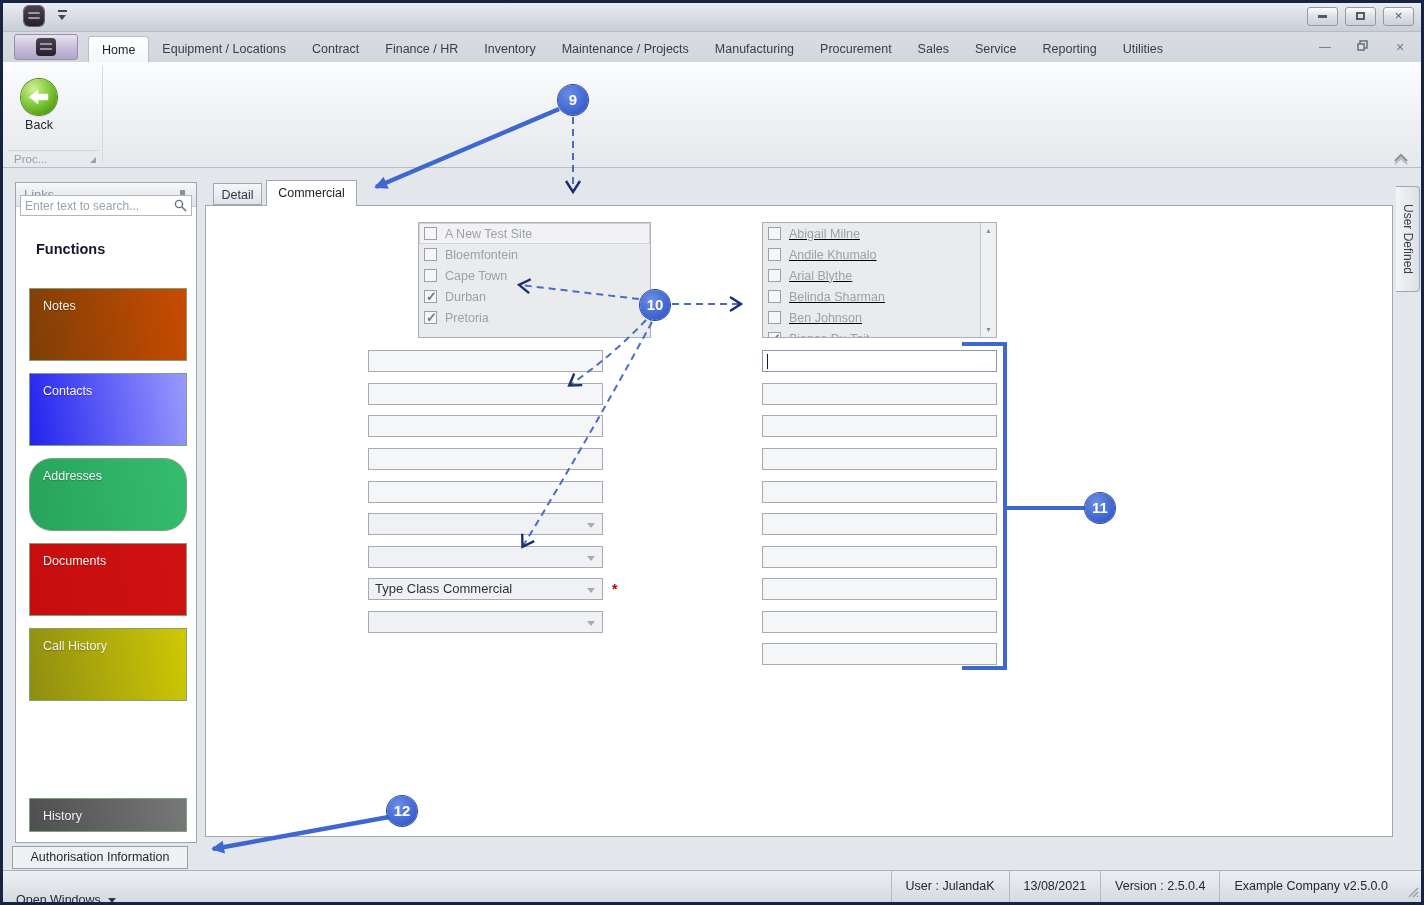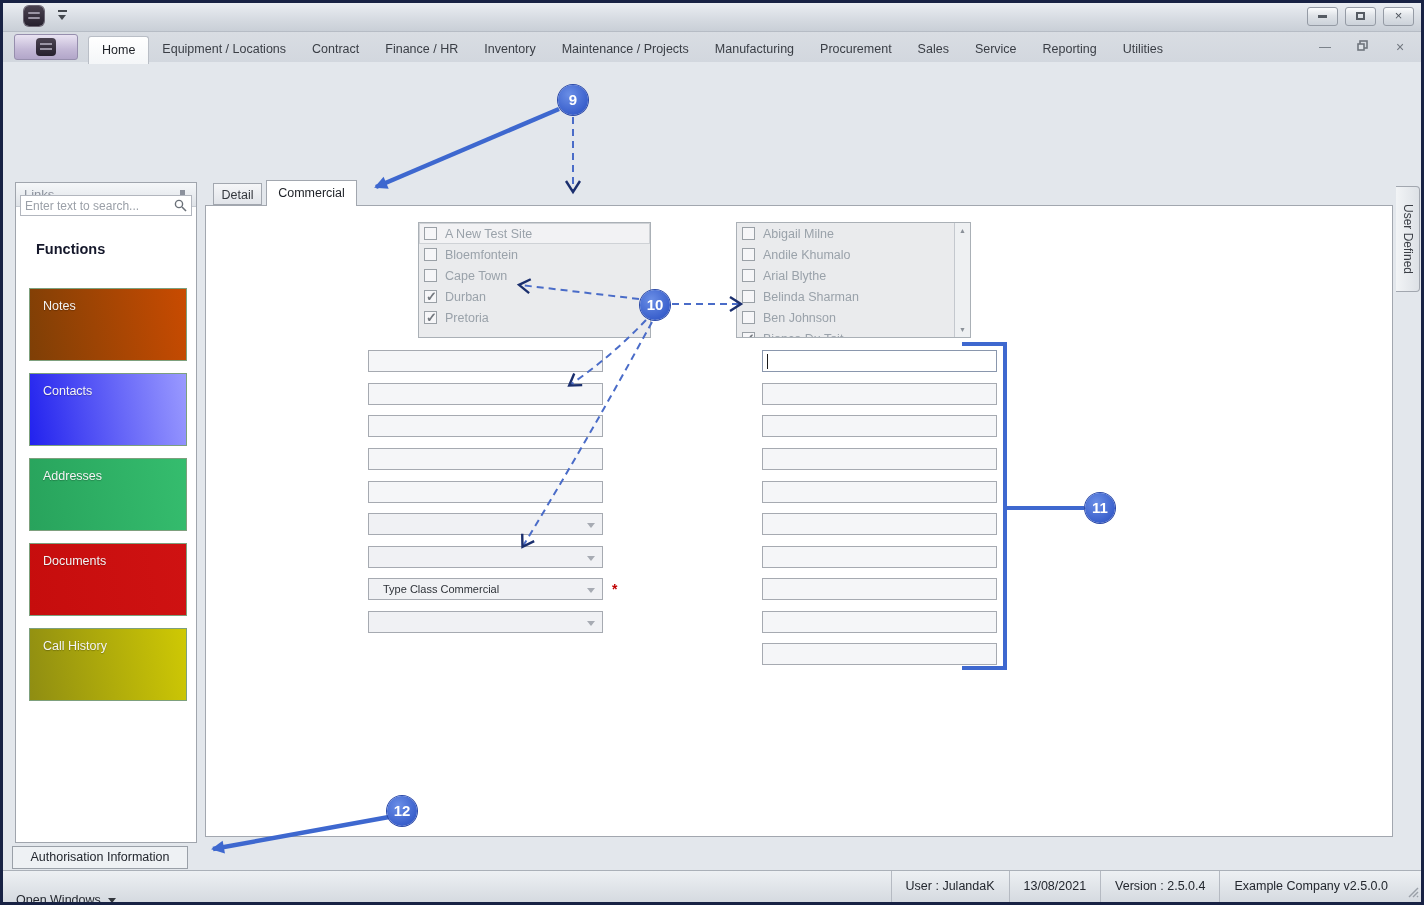--- a/index.html
+++ b/index.html
@@ -69,21 +69,21 @@
   .ctab{position:absolute;height:22px;line-height:22px;text-align:center;font-size:12.5px;color:#33373d;
     background:linear-gradient(#f5f6f8,#e1e4e9);border:1px solid #a2a7af;cursor:pointer;}
   .ctab.active{background:#ffffff;border-bottom:none;height:26px;color:#1d2026;z-index:6;line-height:24px;}
   .panel{position:absolute;left:205px;top:205px;width:1188px;height:632px;background:#ffffff;border:1px solid #a2a7af;z-index:4;}
 
   .flabel{position:absolute;height:22px;line-height:22px;text-align:right;font-size:13px;font-weight:bold;color:#121226;white-space:nowrap;}
   .tinput{position:absolute;width:235px;height:22px;background:#f5f6f8;border:1px solid #a6aab1;z-index:5;}
   .tinput.focus{background:#ffffff;border-color:#8a97ad;}
   .caret-line{position:absolute;left:4px;top:3px;width:1px;height:15px;background:#1a1a1a;}
   .dsel{position:absolute;width:235px;height:22px;background:#f0f1f4;border:1px solid #a6aab1;z-index:5;
-    font-size:11px;color:#2e3238;line-height:20px;padding-left:14px;}
+    font-size:13px;color:#2e3238;line-height:20px;padding-left:6px;}
   .dsel::after{content:"";position:absolute;right:7px;top:9px;border-left:4px solid transparent;
     border-right:4px solid transparent;border-top:5px solid #a7abb3;}
   .req{position:absolute;font-size:14px;font-weight:bold;color:#c00000;z-index:6;}
 
   .listbox{position:absolute;width:233px;height:116px;background:#eaebed;border:1px solid #aab0b6;overflow:hidden;z-index:5;}
   .li{height:21px;display:flex;align-items:center;padding-left:5px;}
   .li.first{background:#f2f2f4;outline:1px solid #cfd2d6;outline-offset:-1px;}
   .cb{width:13px;height:13px;background:#f6f6f8;border:1px solid #9aa0a6;margin-right:8px;position:relative;flex:0 0 13px;}
   .cb.checked::after{content:"✓";position:absolute;left:1px;top:-2px;font-size:13px;color:#74797f;font-weight:bold;}
   .lt{font-size:12.5px;color:#9aa2aa;white-space:nowrap;}
@@ -156,43 +156,61 @@
     <div class="ribctl" style="left:1313px;">—</div>
     <div class="ribctl" style="left:1350px;">
       <svg width="11" height="11">
           <rect x="3" y="1" width="7" height="7" fill="none" stroke="#70767e" stroke-width="1.6"></rect>
           <rect x="1" y="4" width="6" height="6" fill="#dfe3e8" stroke="#70767e" stroke-width="1.6"></rect>
         </svg>
     </div>
     <div class="ribctl" style="left:1388px;font-size:14px;">×</div>
   </div>
 
+  <div class="ribbon">
+    <div class="backbtn">
+      <svg width="20" height="16" style="position:absolute;left:8px;top:10px;">
+        <path d="M0,8 L9,1 L9,5 L19,5 L19,11 L9,11 L9,15 Z" fill="#ffffff" stroke="#e8f4d8" stroke-width="0.5"></path>
+      </svg>
+    </div>
+    <div class="backlabel">Back</div>
+    <div class="ribgroup">
+      <span>Proc...</span>
+      <span class="launcher"></span>
+    </div>
+    <div class="vdiv"></div>
+    <svg width="18" height="14" style="position:absolute;left:1392px;top:90px;cursor:pointer;">
+      <path d="M3,9 L9,3 L15,9" fill="none" stroke="#8a9098" stroke-width="2"></path>
+      <path d="M3,12 L9,6 L15,12" fill="none" stroke="#b8bdc4" stroke-width="2"></path>
+    </svg>
+  </div>
 
   <div class="sidebar">
     <div class="sbhead">
       <span>Links</span>
       <svg width="11" height="13" style="position:absolute;right:8px;top:6px;">
         <rect x="3" y="1" width="5" height="6" fill="#8b919c"></rect>
           <rect x="1" y="6" width="9" height="2" fill="#8b919c"></rect>
           <rect x="5" y="8" width="1.6" height="5" fill="#8b919c"></rect>
       </svg>
     </div>
     <div class="searchbox">
       <input placeholder="Enter text to search..." style="">
       <svg width="13" height="13" style="position:absolute;right:4px;top:3px;">
         <circle cx="5" cy="5" r="3.6" fill="none" stroke="#6a7078" stroke-width="1.4"></circle>
           <line x1="8" y1="8" x2="12" y2="12" stroke="#6a7078" stroke-width="1.6"></line>
       </svg>
     </div>
     <div class="funchead">Functions</div>
     <div class="funcbtn" style="top: 105px; background: linear-gradient(80deg, rgb(126, 63, 6), rgb(201, 75, 1));"><span>Notes</span></div>
     <div class="funcbtn" style="top: 190px; background: linear-gradient(80deg, rgb(34, 34, 238), rgb(154, 154, 255));"><span>Contacts</span></div>
-    <div class="funcbtn" style="top: 275px; background: linear-gradient(80deg, rgb(40, 163, 92), rgb(53, 189, 110));"><span>Addresses</span></div>
+    <div class="funcbtn" style="top: 275px; background: linear-gradient(80deg, rgb(40, 163, 92), rgb(53, 189, 110)); border-radius: 23px;"><span>Addresses</span></div>
     <div class="funcbtn" style="top: 445px; background: linear-gradient(80deg, rgb(143, 141, 18), rgb(207, 201, 4));"><span>Call History</span></div>
     <div class="funcbtn" style="top: 360px; background: linear-gradient(80deg, rgb(198, 13, 13), rgb(207, 18, 18));"><span>Documents</span></div>
+    <div class="funcbtn" style="top: 615px; height: 34px; background: linear-gradient(80deg, rgb(79, 79, 79), rgb(120, 120, 120));"><span>History</span></div>
   </div>
 
   <div class="ctab" style="left:213px;top:183px;width:49px;">Detail</div>
   <div class="ctab active" style="left:266px;top:180px;width:91px;">Commercial</div>
   <div class="panel"></div>
 
   <div class="flabel" style="left:205px;top:222px;width:155px;">Sites</div>
   <div class="listbox" style="left:370px;top:222px;margin-left:48px;">
     <div class="li first">
         <span class="cb"></span>
@@ -210,21 +228,21 @@
         <span class="cb checked"></span>
         <span class="lt">Durban</span>
       </div>
     <div class="li">
         <span class="cb checked"></span>
         <span class="lt">Pretoria</span>
       </div>
   </div>
 
   <div class="flabel" style="left:600px;top:222px;width:153px;">Salesman</div>
-  <div class="listbox" style="left:736px;top:222px;width:235px;">
+  <div class="listbox" style="left:762px;top:222px;width:235px;text-decoration:underline;">
     <div class="li">
         <span class="cb"></span>
         <span class="lt">Abigail Milne</span>
       </div>
     <div class="li">
         <span class="cb"></span>
         <span class="lt">Andile Khumalo</span>
       </div>
     <div class="li">
         <span class="cb"></span>

